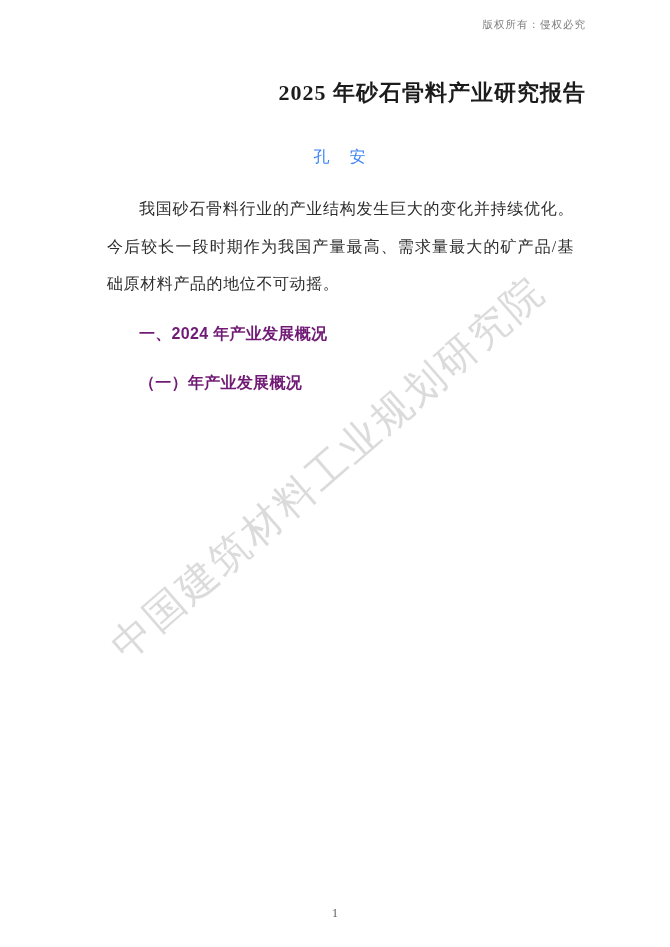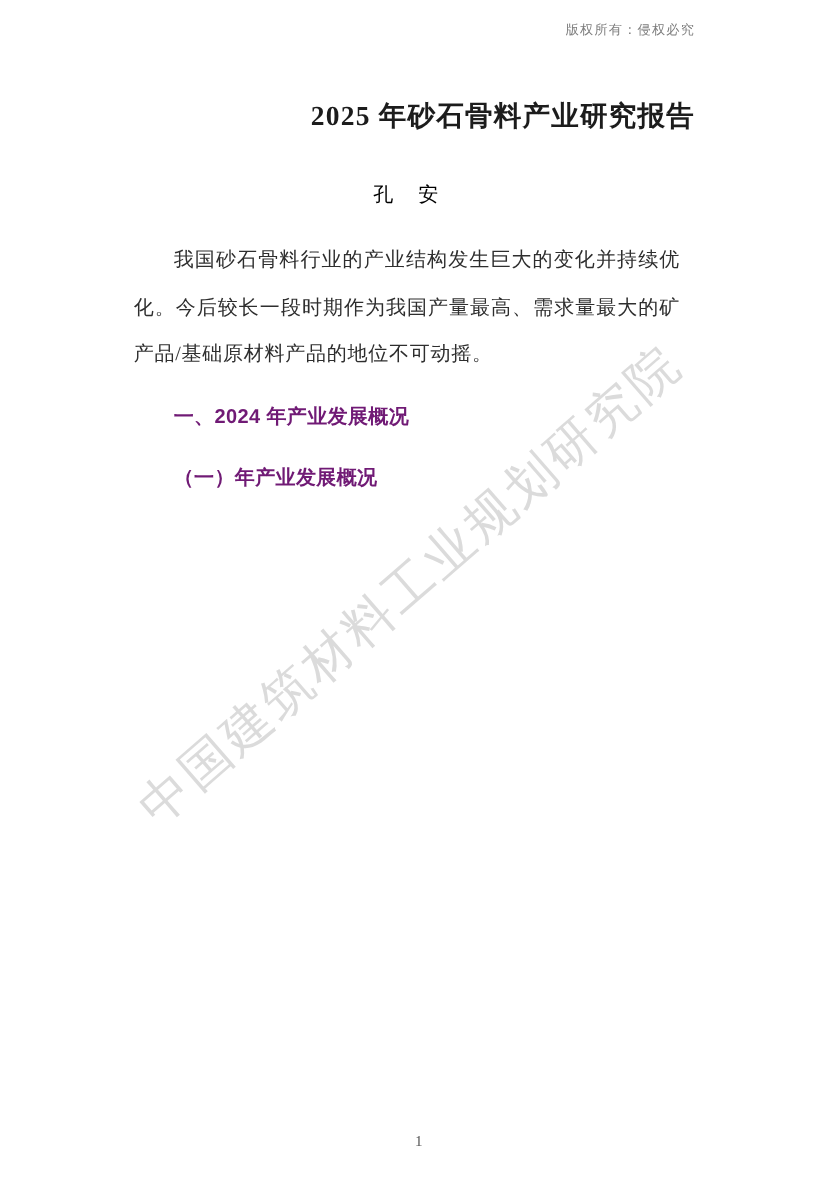--- a/index.html
+++ b/index.html
@@ -11,21 +11,21 @@
     overflow: hidden;
   }
   .page {
     position: relative;
     width: 670px;
     height: 947px;
     background: #ffffff;
     font-family: "Liberation Serif", "DejaVu Serif", serif;
     color: #2e2e2e;
     box-sizing: border-box;
-    padding: 18px 114px 0 95px;
+    padding: 18px 84px 0 95px;
   }
   .copyright {
     text-align: right;
     font-size: 10.5px;
     color: #7d7d7d;
     letter-spacing: 1px;
     line-height: 14px;
   }
   .title {
     margin: 46px 0 0 0;
@@ -35,21 +35,21 @@
     line-height: 30px;
     color: #1c1c1c;
     letter-spacing: 1px;
     font-family: "Liberation Serif", "DejaVu Serif", serif;
   }
   .author {
     margin-top: 36px;
     text-align: center;
     font-size: 16px;
     line-height: 26px;
-    color: #000000;
+    color: #3b82f6;
     letter-spacing: 2px;
   }
   .doc-body {
     margin-top: 20px;
     font-size: 16px;
     line-height: 37.5px;
     text-align: justify;
     text-justify: inter-character;
     letter-spacing: 0.6px;
   }

